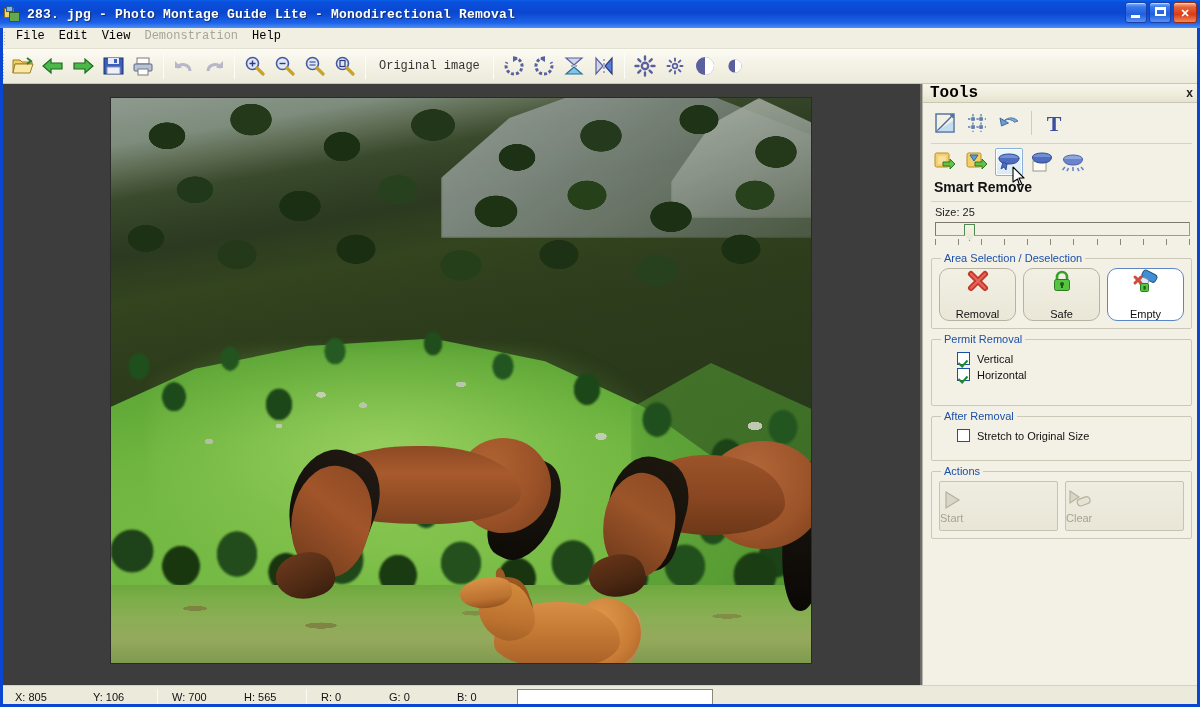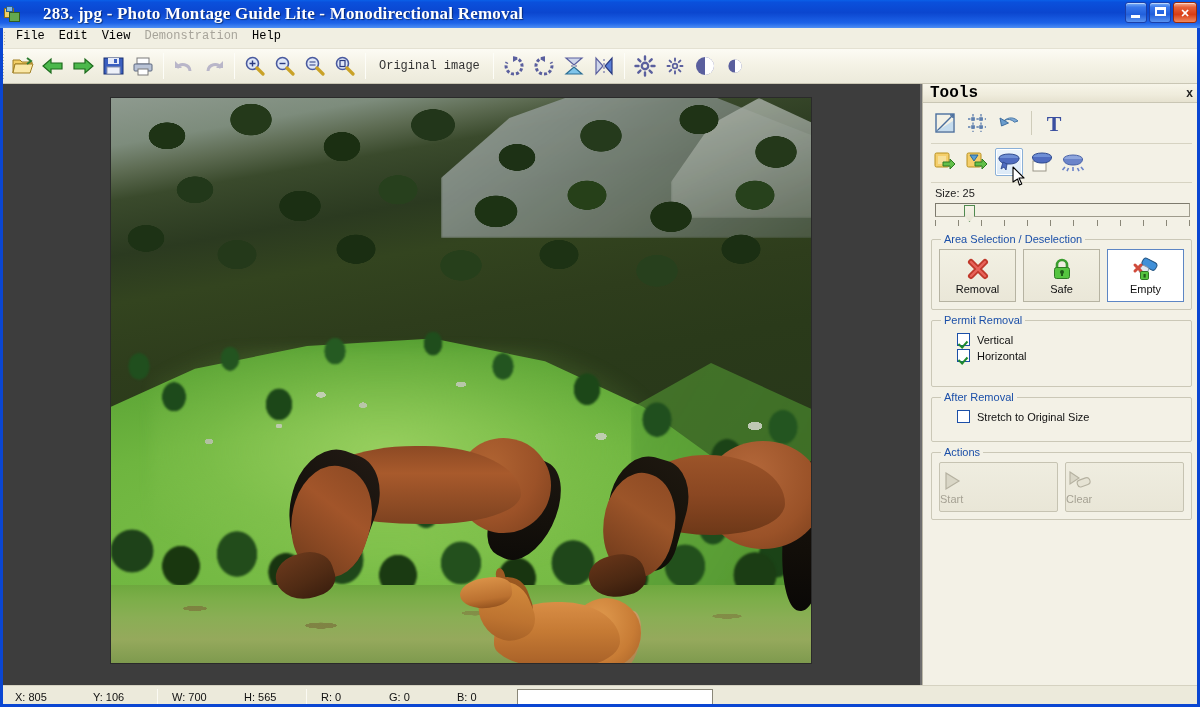--- a/index.html
+++ b/index.html
@@ -30,27 +30,26 @@
     width: 17px; height: 17px;
     margin-right: 6px;
     position: relative;
     flex: 0 0 17px;
   }
   .title-icon .sq1 { position:absolute; left:0; top:2px; width:10px; height:10px; background:#f0d36a; border:1px solid #8a6d1e;}
   .title-icon .sq2 { position:absolute; left:5px; top:6px; width:11px; height:10px; background:#63a84f; border:1px solid #2f5c22;}
   .title-icon .sq3 { position:absolute; left:2px; top:0px; width:7px; height:6px; background:#7fb8e8; border:1px solid #2a5d8d;}
   .title-text {
     color: #ffffff;
-    font-family: Liberation Serif, serif;
-    font-size: 17px;
+    font-family: Liberation Mono, monospace;
+    font-size: 13px;
     font-weight: bold;
     letter-spacing: 0.2px;
     text-shadow: 1px 1px 1px rgba(0,0,0,0.45);
     white-space: nowrap;
-    margin-left: 16px;
   }
   .win-btns {
     position: absolute; right: 3px; top: 2px;
     display: flex; gap: 2px;
   }
   .wbtn {
     width: 22px; height: 21px;
     border: 1px solid #1b3fa8;
     border-radius: 3px;
     position: relative;
@@ -382,22 +381,22 @@
   fieldset.group > legend {
     font-size:11px; color:#1b4fa8;
     padding: 0 3px; margin-left:2px;
   }
   .sel-buttons { display:flex; gap:7px; }
   .sel-btn {
     flex:1 1 0;
     height:53px;
     background: linear-gradient(180deg,#f2f0e3 0%,#eae7d8 100%);
     border:1px solid #b6b3a2;
-    border-radius:0;
-    display:flex; flex-direction:column; align-items:center; justify-content:center;
+    border-radius:10px;
+    display:flex; flex-direction:column; align-items:center; justify-content:space-between;
     gap:2px;
   }
   .sel-btn.active {
     background: #ffffff;
     border:1px solid #5d86c4;
     box-shadow: inset 0 0 0 1px #fff;
   }
   .sel-btn .lbl { font-size:11px; color:#111; }
 
   .chk-row { display:flex; align-items:center; gap:7px; margin: 3px 0 3px 2px; padding-left: 16px;}
@@ -768,20 +767,21 @@
                 <g stroke="#6b84c9" stroke-width="1.6">
                   <path d="M4 16l-2.5 3M20 16l2.5 3M12 16v4M7.5 17l-1.5 3.2M16.5 17l1.5 3.2"></path>
                 </g>
               </svg>
           </div>
           <svg class="cursor-arrow" viewBox="0 0 14 20">
               <path d="M1 1l11 11h-5l2.8 6-2.4 1.1L5.6 13 1 16z" fill="#ffffff" stroke="#000000" stroke-width="1.1" stroke-linejoin="round"></path>
             </svg>
         </div>
 
+        <div class="tool-title">Smart Remove</div>
         <div class="hr-line"></div>
 
         <div class="size-label">Size: 25</div>
 
         <div class="slider-wrap">
           <div class="slider-track">
             <div class="slider-thumb"></div>
           </div>
           <div class="ticks">
             <span></span>

